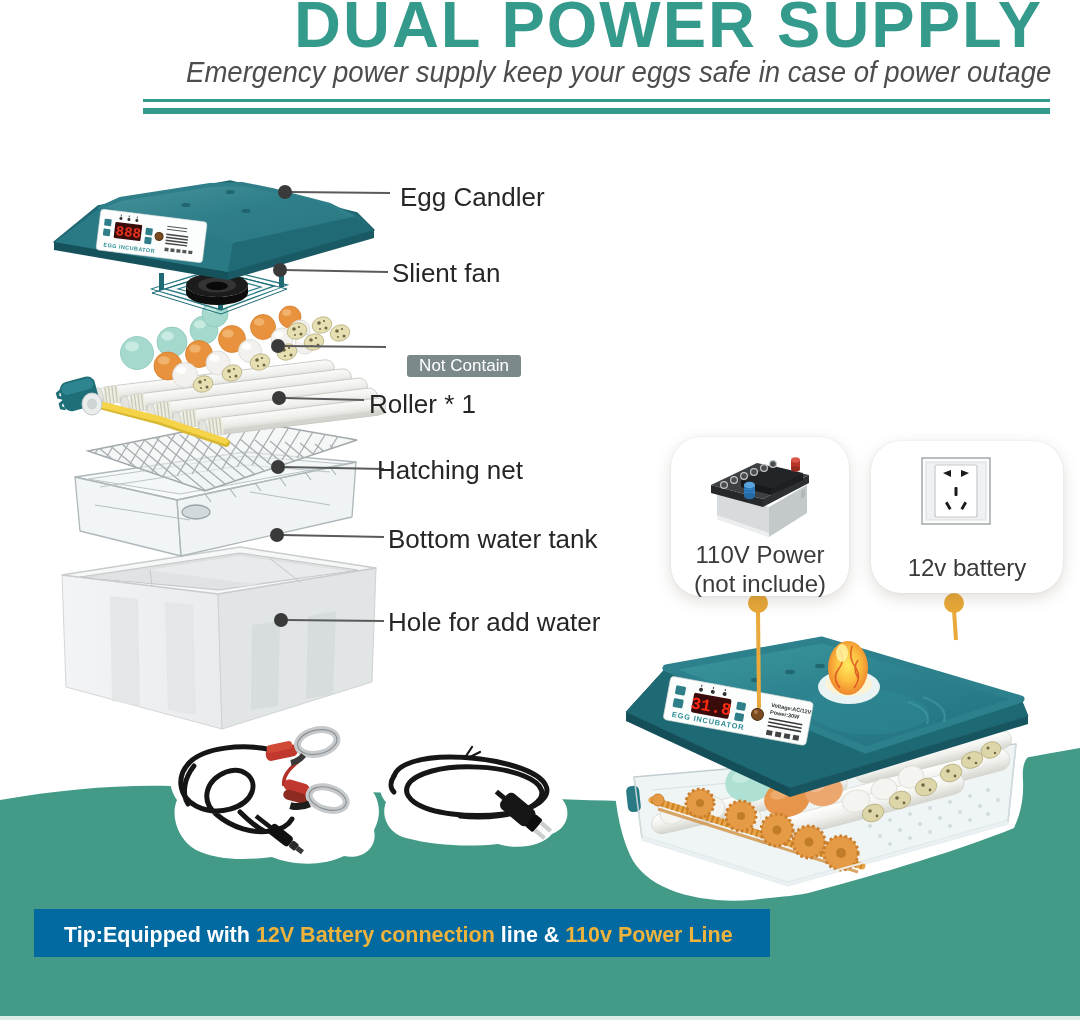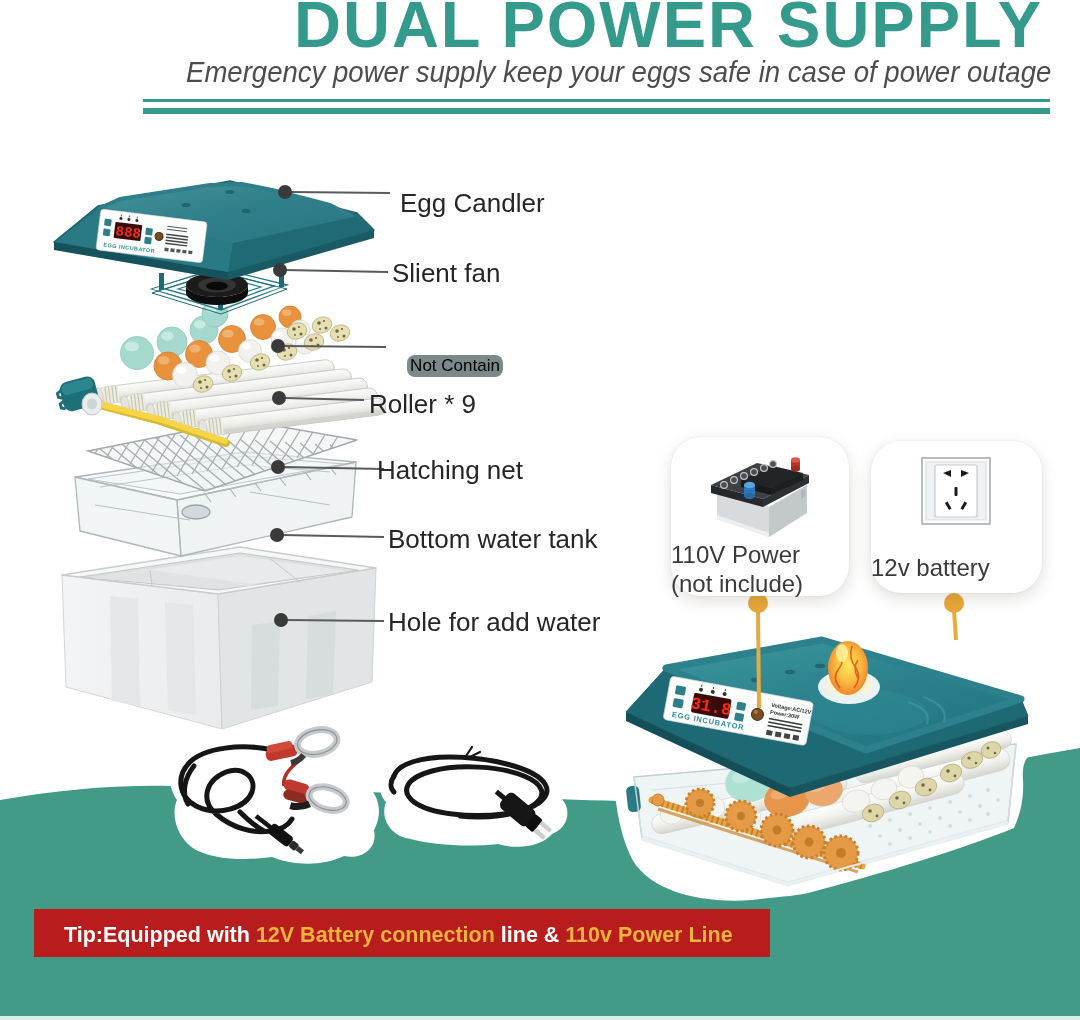--- a/index.html
+++ b/index.html
@@ -4,23 +4,23 @@
 <style>
   html,body{margin:0;padding:0}
   #c{position:relative;width:1080px;height:1020px;overflow:hidden;background:#ffffff;font-family:"Liberation Sans",sans-serif}
   .abs{position:absolute}
   #title{position:absolute;left:294px;top:-13px;font-size:65px;font-weight:bold;color:#349a8c;letter-spacing:2px;white-space:nowrap}
   #subtitle{position:absolute;left:186px;top:56px;font-size:29px;font-style:italic;color:#4d4d4d;white-space:nowrap;transform:scaleX(0.95);transform-origin:left}
   #line1{position:absolute;left:143px;top:99px;width:907px;height:3px;background:#349a8c}
   #line2{position:absolute;left:143px;top:108px;width:907px;height:6px;background:#349a8c}
   .lbl{position:absolute;font-size:26px;color:#262626;white-space:nowrap}
   .card{position:absolute;background:#fff;border-radius:30px;box-shadow:0 5px 16px rgba(90,80,60,0.18),0 0 2px rgba(120,110,90,0.15)}
-  .cardtxt{position:absolute;width:100%;text-align:left;font-size:24px;color:#3a3a3a;line-height:29px}
-  #notcontain{position:absolute;left:407px;top:355px;width:96px;height:22px;background:#7b898b;color:#000000;font-size:17px;text-align:center;line-height:22px;border-radius:8px}
-  #banner{position:absolute;left:34px;top:909px;width:736px;height:48px;background:#b91c1c}
+  .cardtxt{position:absolute;width:100%;text-align:center;font-size:24px;color:#3a3a3a;line-height:29px}
+  #notcontain{position:absolute;left:407px;top:355px;width:114px;height:22px;background:#7b898b;color:#ffffff;font-size:17px;text-align:center;line-height:22px;border-radius:3px}
+  #banner{position:absolute;left:34px;top:909px;width:736px;height:48px;background:#0369a1}
   #bannertxt{position:absolute;left:30px;top:14px;font-size:21.5px;font-weight:bold;color:#fff;white-space:nowrap}
   #bannertxt .y{color:#eeb33c}
 </style>
 </head>
 <body>
 <div id="c">
   <div id="title">DUAL POWER SUPPLY</div>
   <div id="subtitle">Emergency power supply keep your eggs safe in case of power outage</div>
   <div id="line1"></div>
   <div id="line2"></div>
@@ -533,24 +533,24 @@
 
     <g>
       <line x1="758" y1="610" x2="759" y2="708" stroke="#eaa93c" stroke-width="4"></line>
       <line x1="954" y1="610" x2="956" y2="640" stroke="#eaa93c" stroke-width="4"></line>
       <circle cx="758" cy="603" r="10" fill="#e8a838"></circle>
       <circle cx="954" cy="603" r="10" fill="#e8a838"></circle>
     </g>
 
   </svg>
 
-  <div class="lbl" style="left:400px;top:188px">Egg Candler</div>
+  <div class="lbl" style="left:400px;top:182px">Egg Candler</div>
   <div class="lbl" style="left:392px;top:258px">Slient fan</div>
   <div id="notcontain">Not Contain</div>
-  <div class="lbl" style="left:369px;top:389px">Roller * 9</div>
+  <div class="lbl" style="left:369px;top:389px">Roller * 1</div>
   <div class="lbl" style="left:377px;top:455px">Hatching net</div>
   <div class="lbl" style="left:388px;top:607px">Hole for add water</div>
   <div class="lbl" style="left:388px;top:524px">Bottom water tank</div>
 
   <div class="card" style="left:671px;top:437px;width:178px;height:159px">
     <svg class="abs" style="left:36px;top:12px" width="106" height="94" viewBox="0 0 106 94">
 
       <polygon points="10,44 62,58 62,88 10,70" fill="#d8dbdd"></polygon>
       <polygon points="62,58 100,36 100,64 62,88" fill="#c3c8cb"></polygon>
       <polygon points="10,66 62,84 62,88 10,70" fill="#eceeef"></polygon>
@@ -577,21 +577,21 @@
       <ellipse cx="88.5" cy="11" rx="4.5" ry="2.8" fill="#d9564a"></ellipse>
       <ellipse cx="88.5" cy="20" rx="4.5" ry="2.8" fill="#992a20"></ellipse>
 
       <rect x="37" y="36" width="11" height="11" fill="#2f7fc4"></rect>
       <path d="M37,39 h11 M37,42 h11 M37,45 h11" stroke="#266aa6" stroke-width="1"></path>
       <ellipse cx="42.5" cy="36" rx="5.5" ry="3.2" fill="#5aa4dd"></ellipse>
       <ellipse cx="42.5" cy="47" rx="5.5" ry="3.2" fill="#266aa6"></ellipse>
     </svg>
     <div class="cardtxt" style="top:103px">110V Power<br>(not include)</div>
   </div>
-  <div class="card" style="left:871px;top:441px;width:171px;height:152px">
+  <div class="card" style="left:871px;top:441px;width:192px;height:152px">
     <svg class="abs" style="left:50px;top:16px" width="72" height="70" viewBox="0 0 72 70">
       <rect x="1" y="1" width="68" height="66" fill="#fbfcfc" stroke="#a9adaf" stroke-width="1.6"></rect>
       <rect x="5" y="5" width="60" height="58" fill="#f0f1f2" stroke="#d9dcdd" stroke-width="1"></rect>
       <rect x="14" y="8" width="42" height="52" rx="2" fill="#ffffff" stroke="#c6c9cb" stroke-width="1.2"></rect>
       <g fill="#1a1a1a">
         <path d="M22,16 l8,-3 0,7 z"></path>
         <path d="M48,16 l-8,-3 0,7 z"></path>
         <rect x="33.5" y="30" width="3" height="9" rx="1"></rect>
         <path d="M24,46 l4,7 2.5,-1.6 -4,-7 z"></path>
         <path d="M46,46 l-4,7 -2.5,-1.6 4,-7 z"></path>

